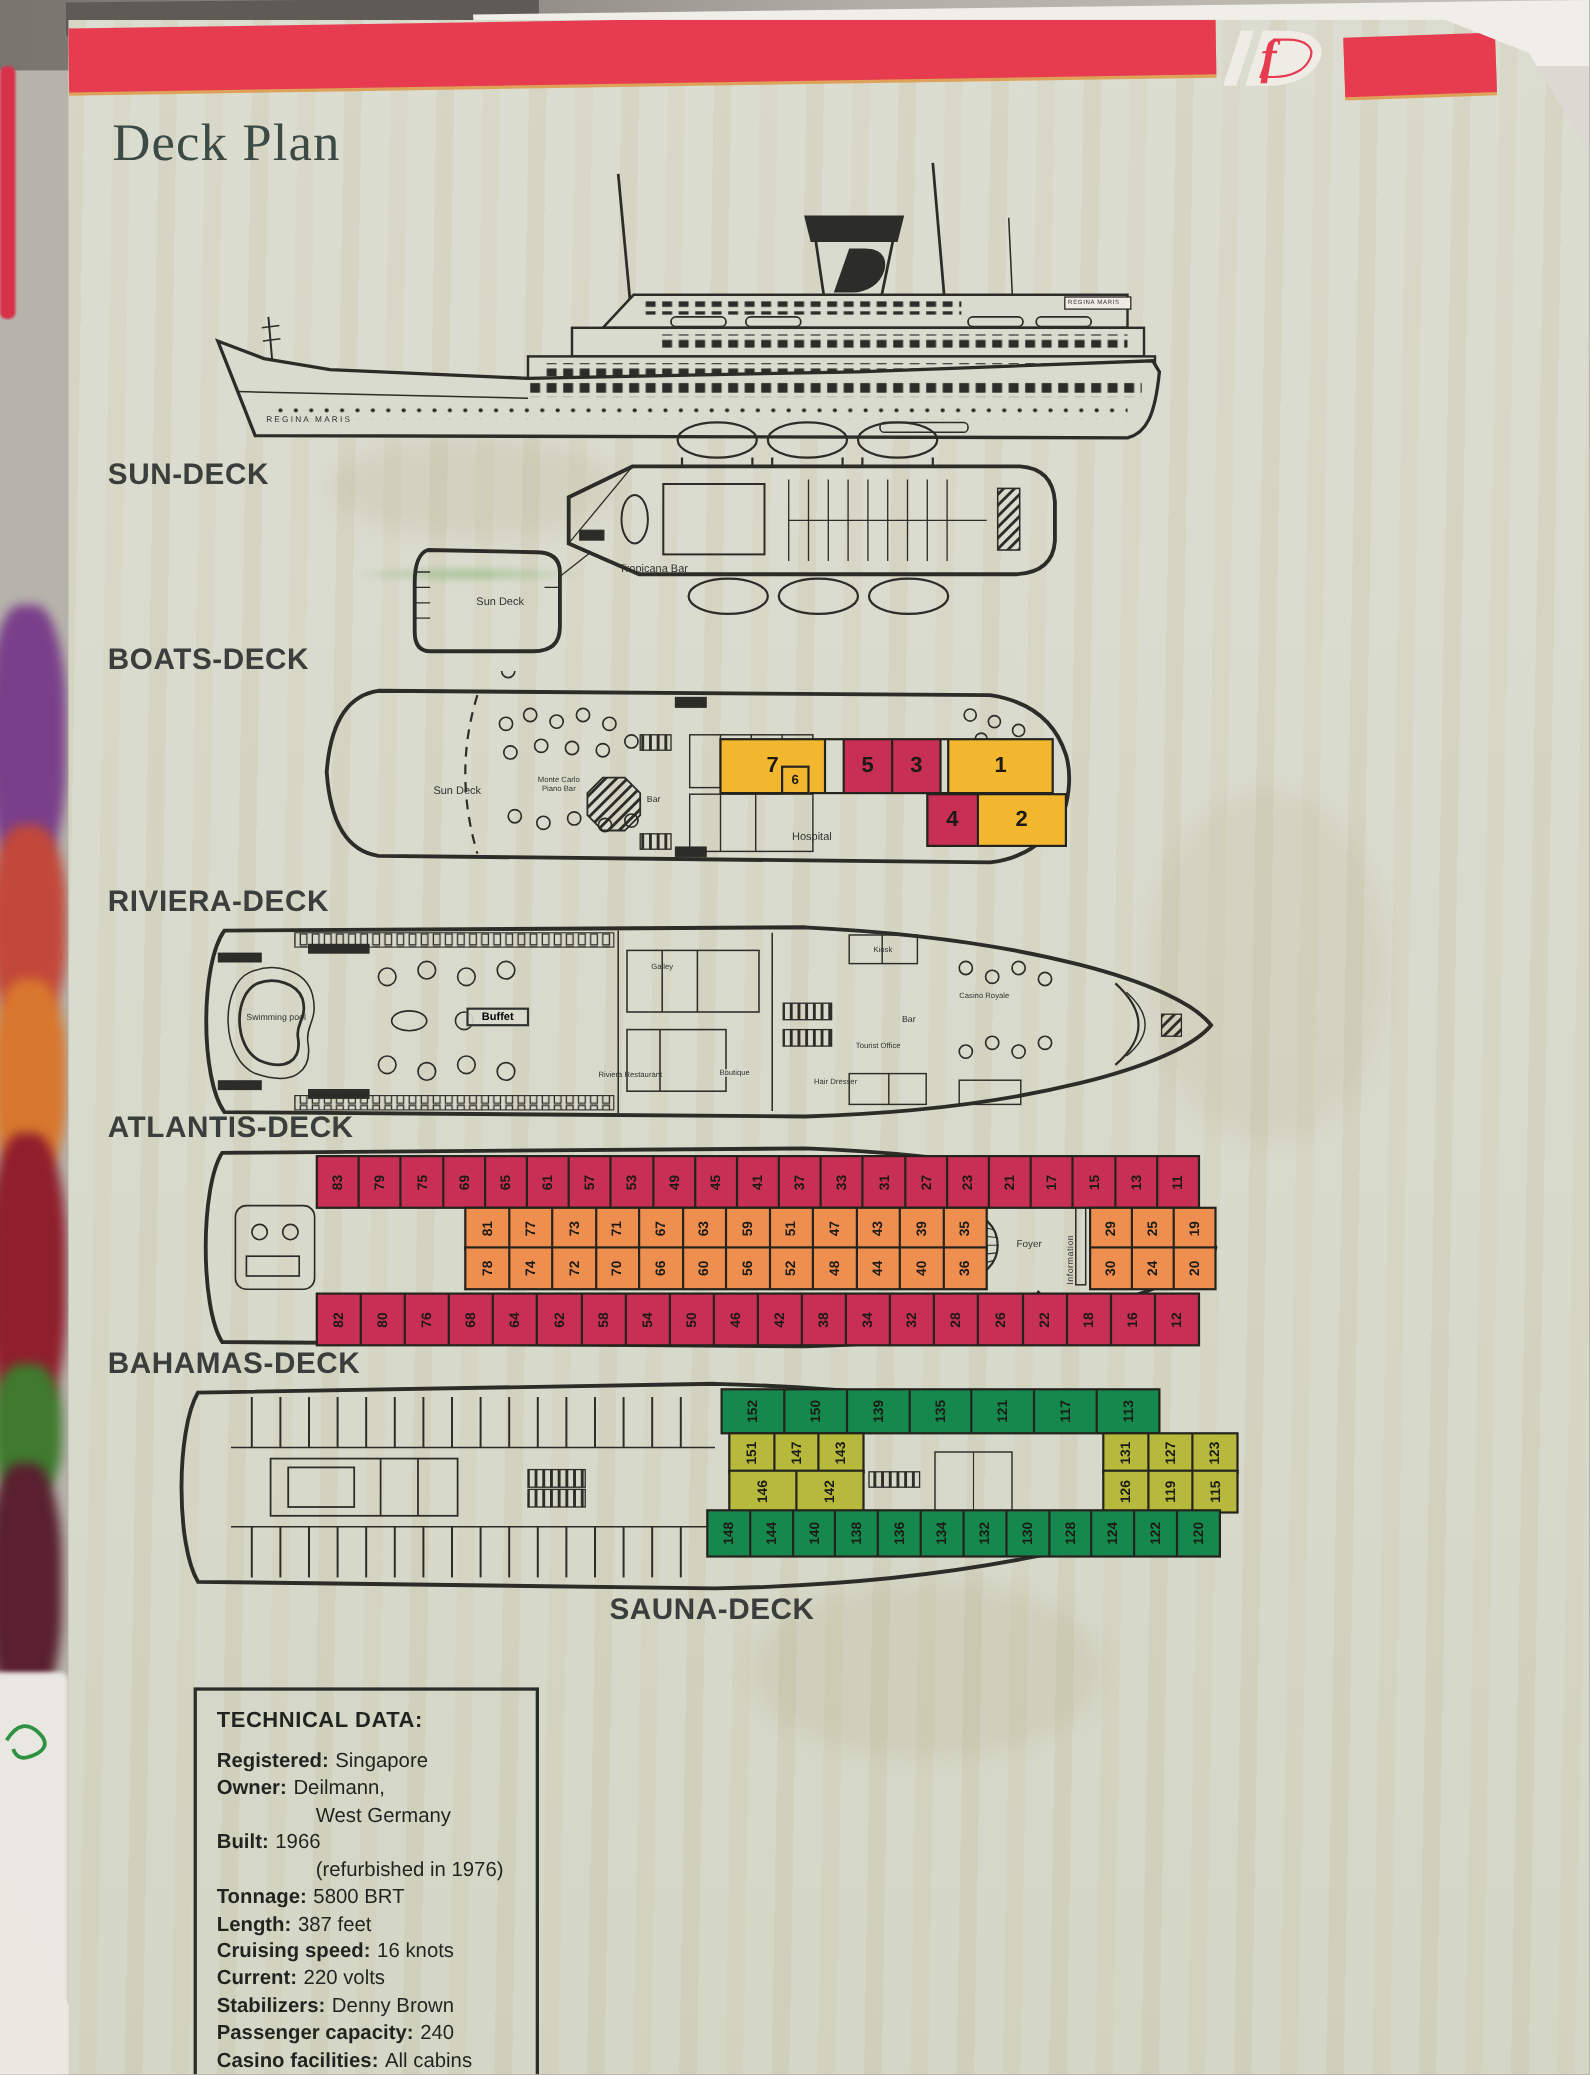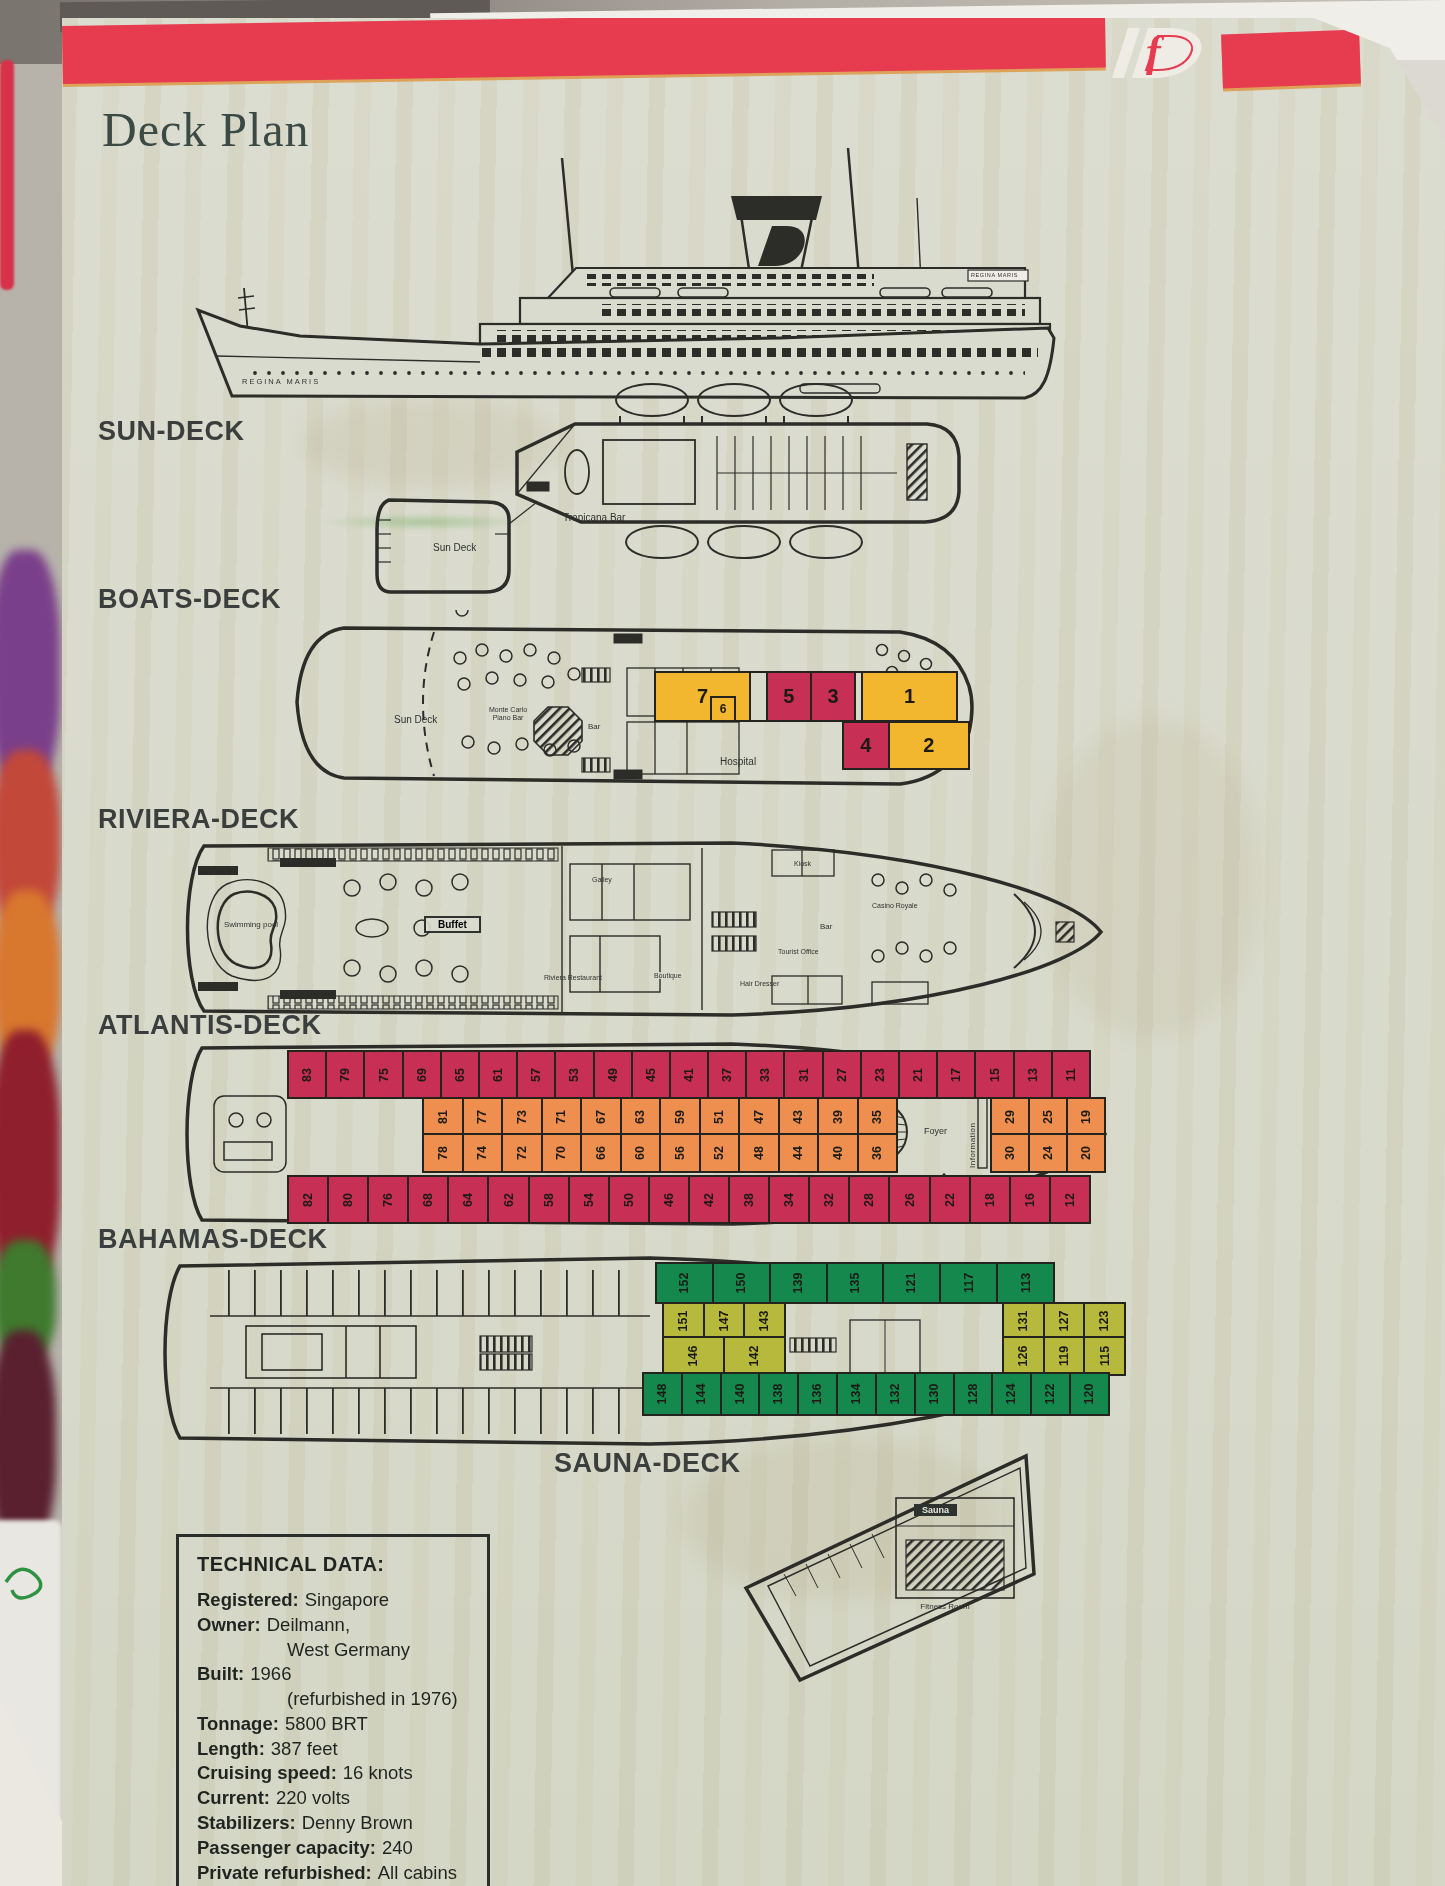--- a/index.html
+++ b/index.html
@@ -808,54 +808,34 @@
           <span class="cab green">
             <i>122</i>
           </span>
           <span class="cab green">
             <i>120</i>
           </span>
         </div>
     </div>
 
     <div class="deck-label" style="left:492px;top:1430px;">SAUNA-DECK</div>
-    <div class="plan" style="left:676px;top:1428px;width:305px;height:240px;">
-      <svg width="305" height="240" viewBox="0 0 305 240">
-        <g stroke="#2c2c28" fill="none">
-          <path d="M8 142 L288 10 L296 128 L62 234 Z" stroke-width="3.5"></path>
-          <path d="M30 140 L282 22 L288 122 L72 220 Z" stroke-width="1.4"></path>
-          <g stroke-width="1">
-            <line x1="46" y1="128" x2="58" y2="150"></line>
-              <line x1="68" y1="118" x2="80" y2="142"></line>
-            <line x1="90" y1="108" x2="102" y2="132"></line>
-              <line x1="112" y1="98" x2="124" y2="122"></line>
-            <line x1="134" y1="88" x2="146" y2="112"></line>
-          </g>
-          <rect x="158" y="52" width="118" height="100" stroke-width="1.6"></rect>
-          <rect x="168" y="94" width="98" height="50" fill="url(#hatchP)" stroke-width="1.2"></rect>
-          <line x1="158" y1="80" x2="276" y2="80" stroke-width="1"></line>
-        </g>
-      </svg>
-      <span class="dark-ann" style="position:absolute;left:176px;top:58px;">Sauna</span>
-      <span class="ann center" style="left:178px;top:156px;width:58px;font-size:8px;">Fitness Room</span>
-    </div>
 
     <div class="tech-box">
       <h2>TECHNICAL DATA:</h2>
       <div>
           <div class="tl"><b>Registered:</b><span>Singapore</span></div>
           <div class="tl"><b>Owner:</b><span>Deilmann,</span></div>
           <div class="tl indent"><span>West Germany</span></div>
           <div class="tl"><b>Built:</b><span>1966</span></div>
           <div class="tl indent"><span>(refurbished in 1976)</span></div>
           <div class="tl"><b>Tonnage:</b><span>5800 BRT</span></div>
           <div class="tl"><b>Length:</b><span>387 feet</span></div>
           <div class="tl"><b>Cruising speed:</b><span>16 knots</span></div>
           <div class="tl"><b>Current:</b><span>220 volts</span></div>
           <div class="tl"><b>Stabilizers:</b><span>Denny Brown</span></div>
           <div class="tl"><b>Passenger capacity:</b><span>240</span></div>
-          <div class="tl"><b>Private refurbished:</b><span>All cabins</span></div>
+          <div class="tl"><b>Casino facilities:</b><span>All cabins</span></div>
           <div class="tl"></div>
         </div>
     </div>
 
   </div>
 </div>
 
 </body></html>

